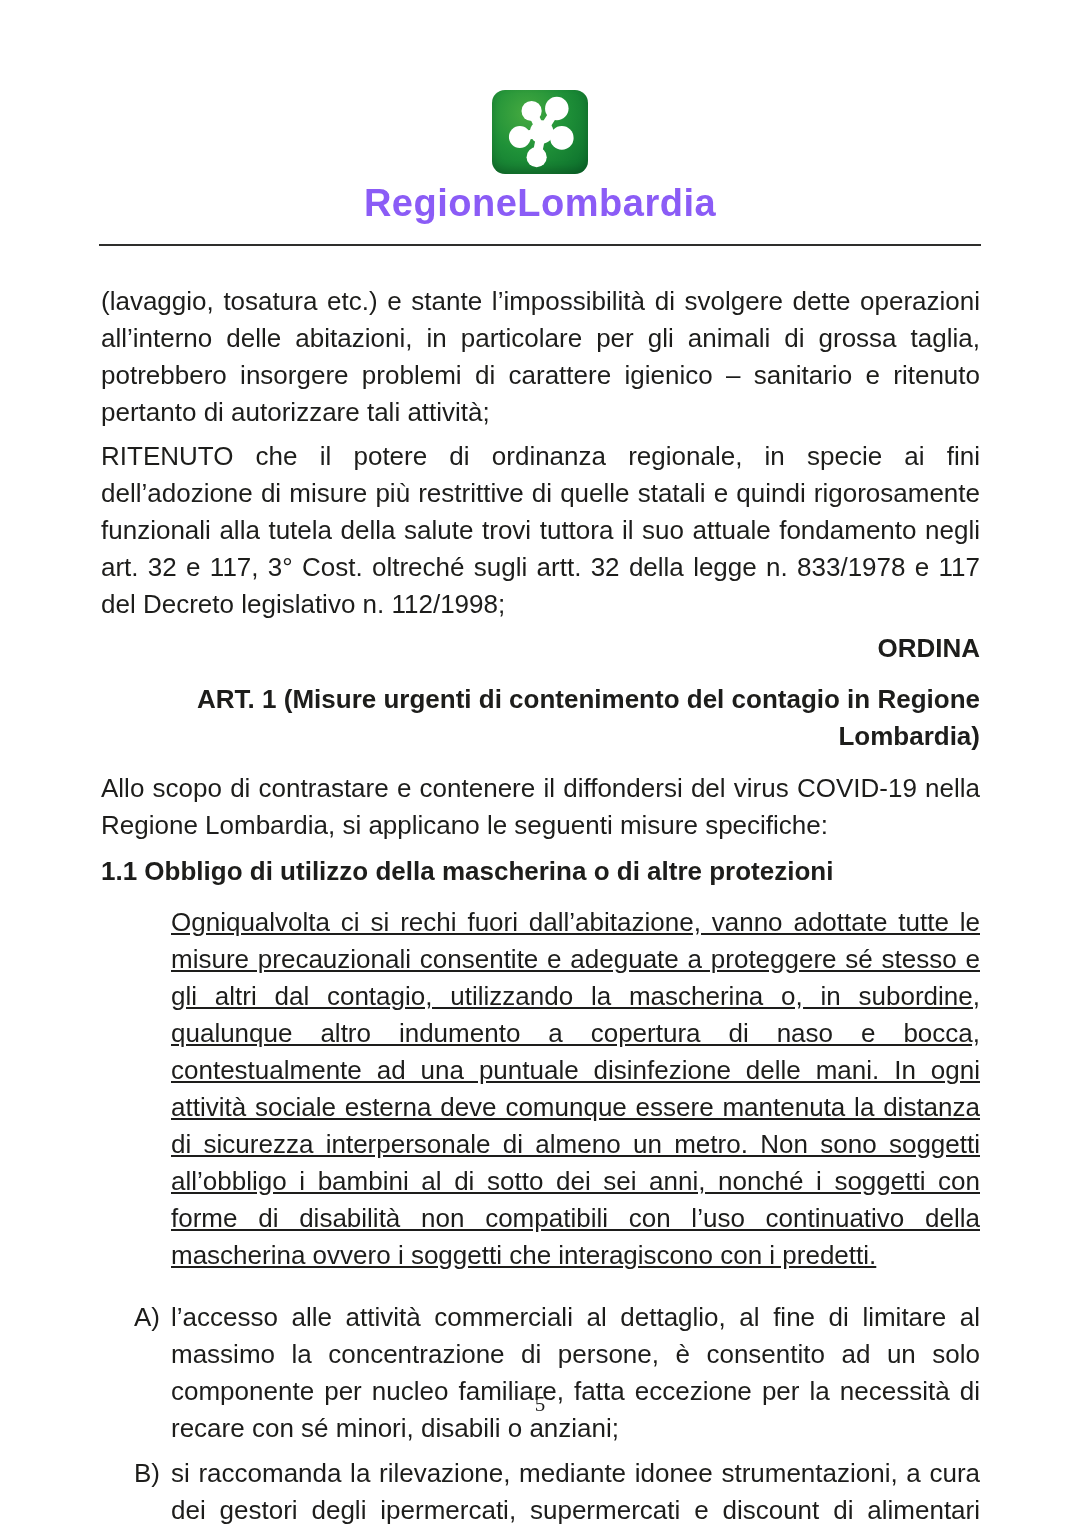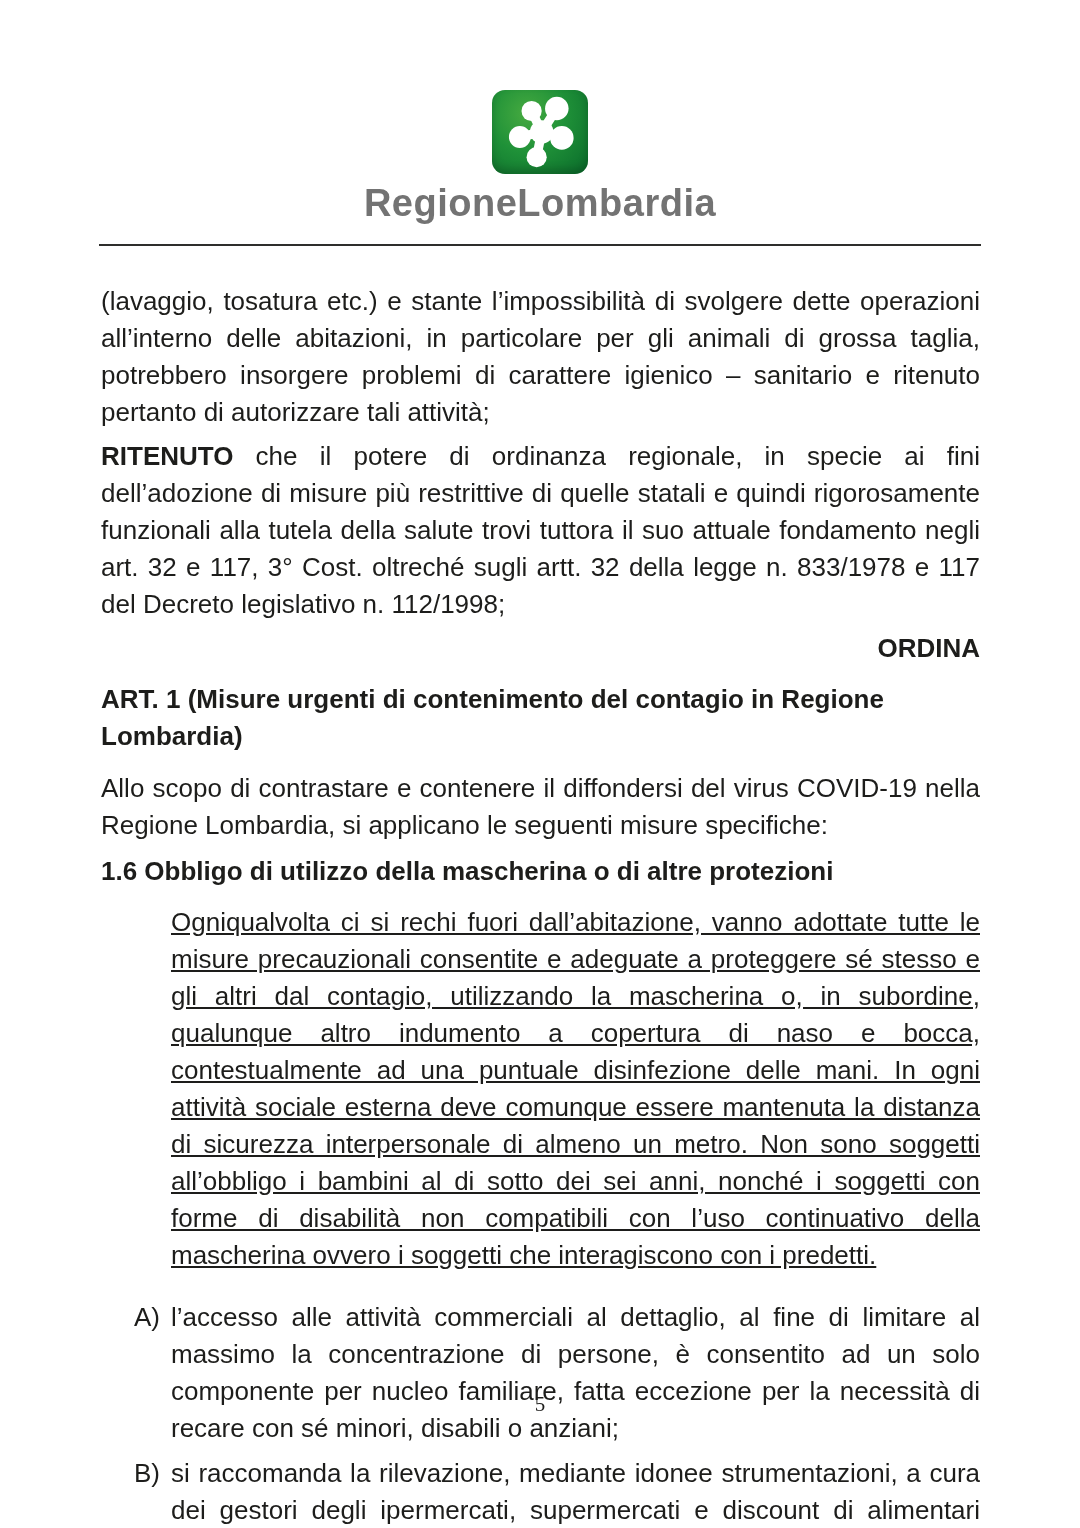--- a/index.html
+++ b/index.html
@@ -33,43 +33,43 @@
     width: 100%;
     height: 100%;
     display: block;
   }
   .brand {
     margin-top: 4px;
     font-size: 38px;
     line-height: 42px;
     font-weight: bold;
     letter-spacing: 0.5px;
-    color: #737373;
+    color: #8b5cf6;
   }
   .rule {
     border: none;
     border-top: 2px solid #2e2e2c;
     margin: 20px 99px 0 99px;
   }
   .content {
     margin: 37px 100px 0 101px;
     font-size: 26px;
     line-height: 37px;
     text-align: justify;
   }
   .para { margin: 0 0 7px 0; }
-  .lead { font-weight: bold; }
+  .lead { font-weight: normal; }
   .ordina {
     text-align: right;
     font-weight: bold;
     margin: 5px 0 14px 0;
   }
   .art1-title {
     font-weight: bold;
-    text-align: left;
+    text-align: right;
     margin: 0 0 15px 0;
   }
   .intro { margin: 0 0 9px 0; }
   .sec-title {
     font-weight: bold;
     text-align: left;
     margin: 0 0 14px 0;
   }
   .sec-title.s12 { margin-bottom: 9px; }
   .indent-body {
@@ -132,21 +132,21 @@
 
     <p class="para"><span class="lead">RITENUTO</span><span> che il potere di ordinanza regionale, in specie ai fini dell’adozione di misure più restrittive di quelle statali e quindi rigorosamente funzionali alla tutela della salute trovi tuttora il suo attuale fondamento negli art. 32 e 117, 3° Cost. oltreché sugli artt. 32 della legge n. 833/1978 e 117 del Decreto legislativo n. 112/1998;</span></p>
 
 
     <div class="ordina">ORDINA</div>
 
     <div class="art1-title">ART. 1 (Misure urgenti di contenimento del contagio in Regione Lombardia)</div>
 
     <p class="para intro">Allo scopo di contrastare e contenere il diffondersi del virus COVID-19 nella Regione Lombardia, si applicano le seguenti misure specifiche:</p>
 
-    <div class="sec-title">1.6 Obbligo di utilizzo della mascherina o di altre protezioni</div>
+    <div class="sec-title">1.1 Obbligo di utilizzo della mascherina o di altre protezioni</div>
 
     <p class="indent-body">Ogniqualvolta ci si rechi fuori dall’abitazione, vanno adottate tutte le misure precauzionali consentite e adeguate a proteggere sé stesso e gli altri dal contagio, utilizzando la mascherina o, in subordine, qualunque altro indumento a copertura di naso e bocca, contestualmente ad una puntuale disinfezione delle mani. In ogni attività sociale esterna deve comunque essere mantenuta la distanza di sicurezza interpersonale di almeno un metro. Non sono soggetti all’obbligo i bambini al di sotto dei sei anni, nonché i soggetti con forme di disabilità non compatibili con l’uso continuativo della mascherina ovvero i soggetti che interagiscono con i predetti.</p>
 
 
     <div class="list-item">
       <span class="list-label">A)</span>
       <span class="list-text">l’accesso alle attività commerciali al dettaglio, al fine di limitare al massimo la concentrazione di persone, è consentito ad un solo componente per nucleo familiare, fatta eccezione per la necessità di recare con sé minori, disabili o anziani;</span>
     </div>
 
     <div class="list-item last">

